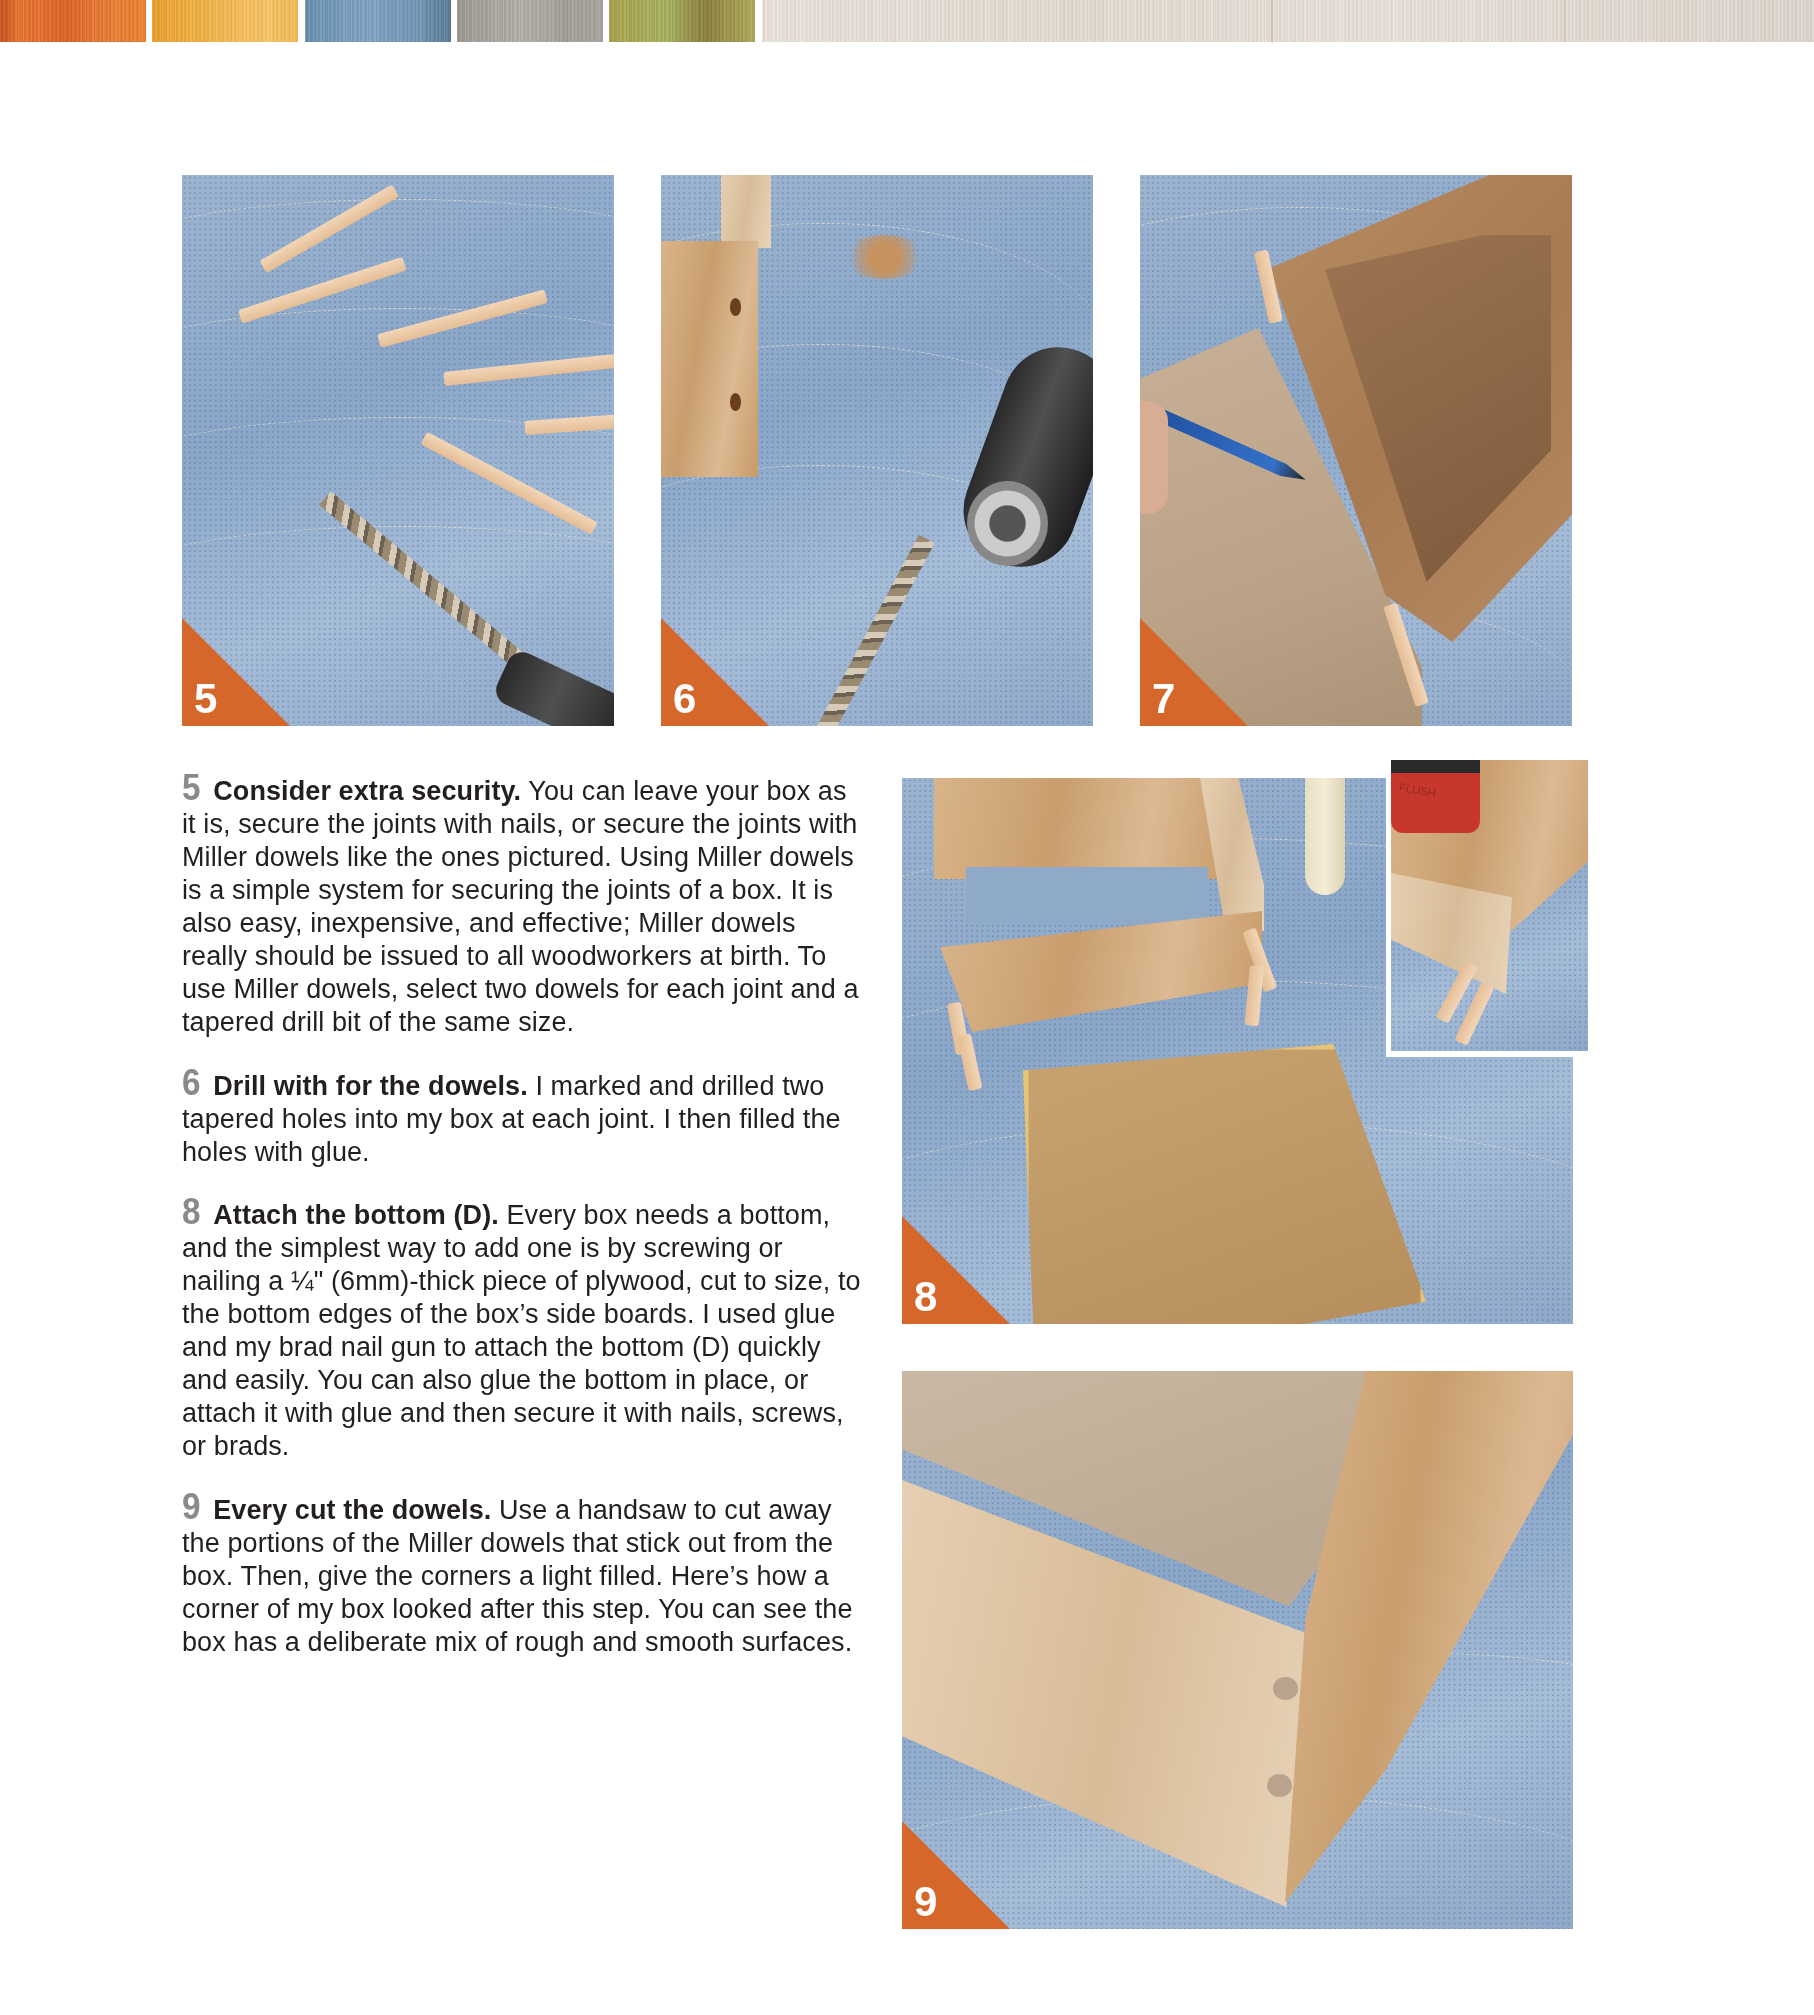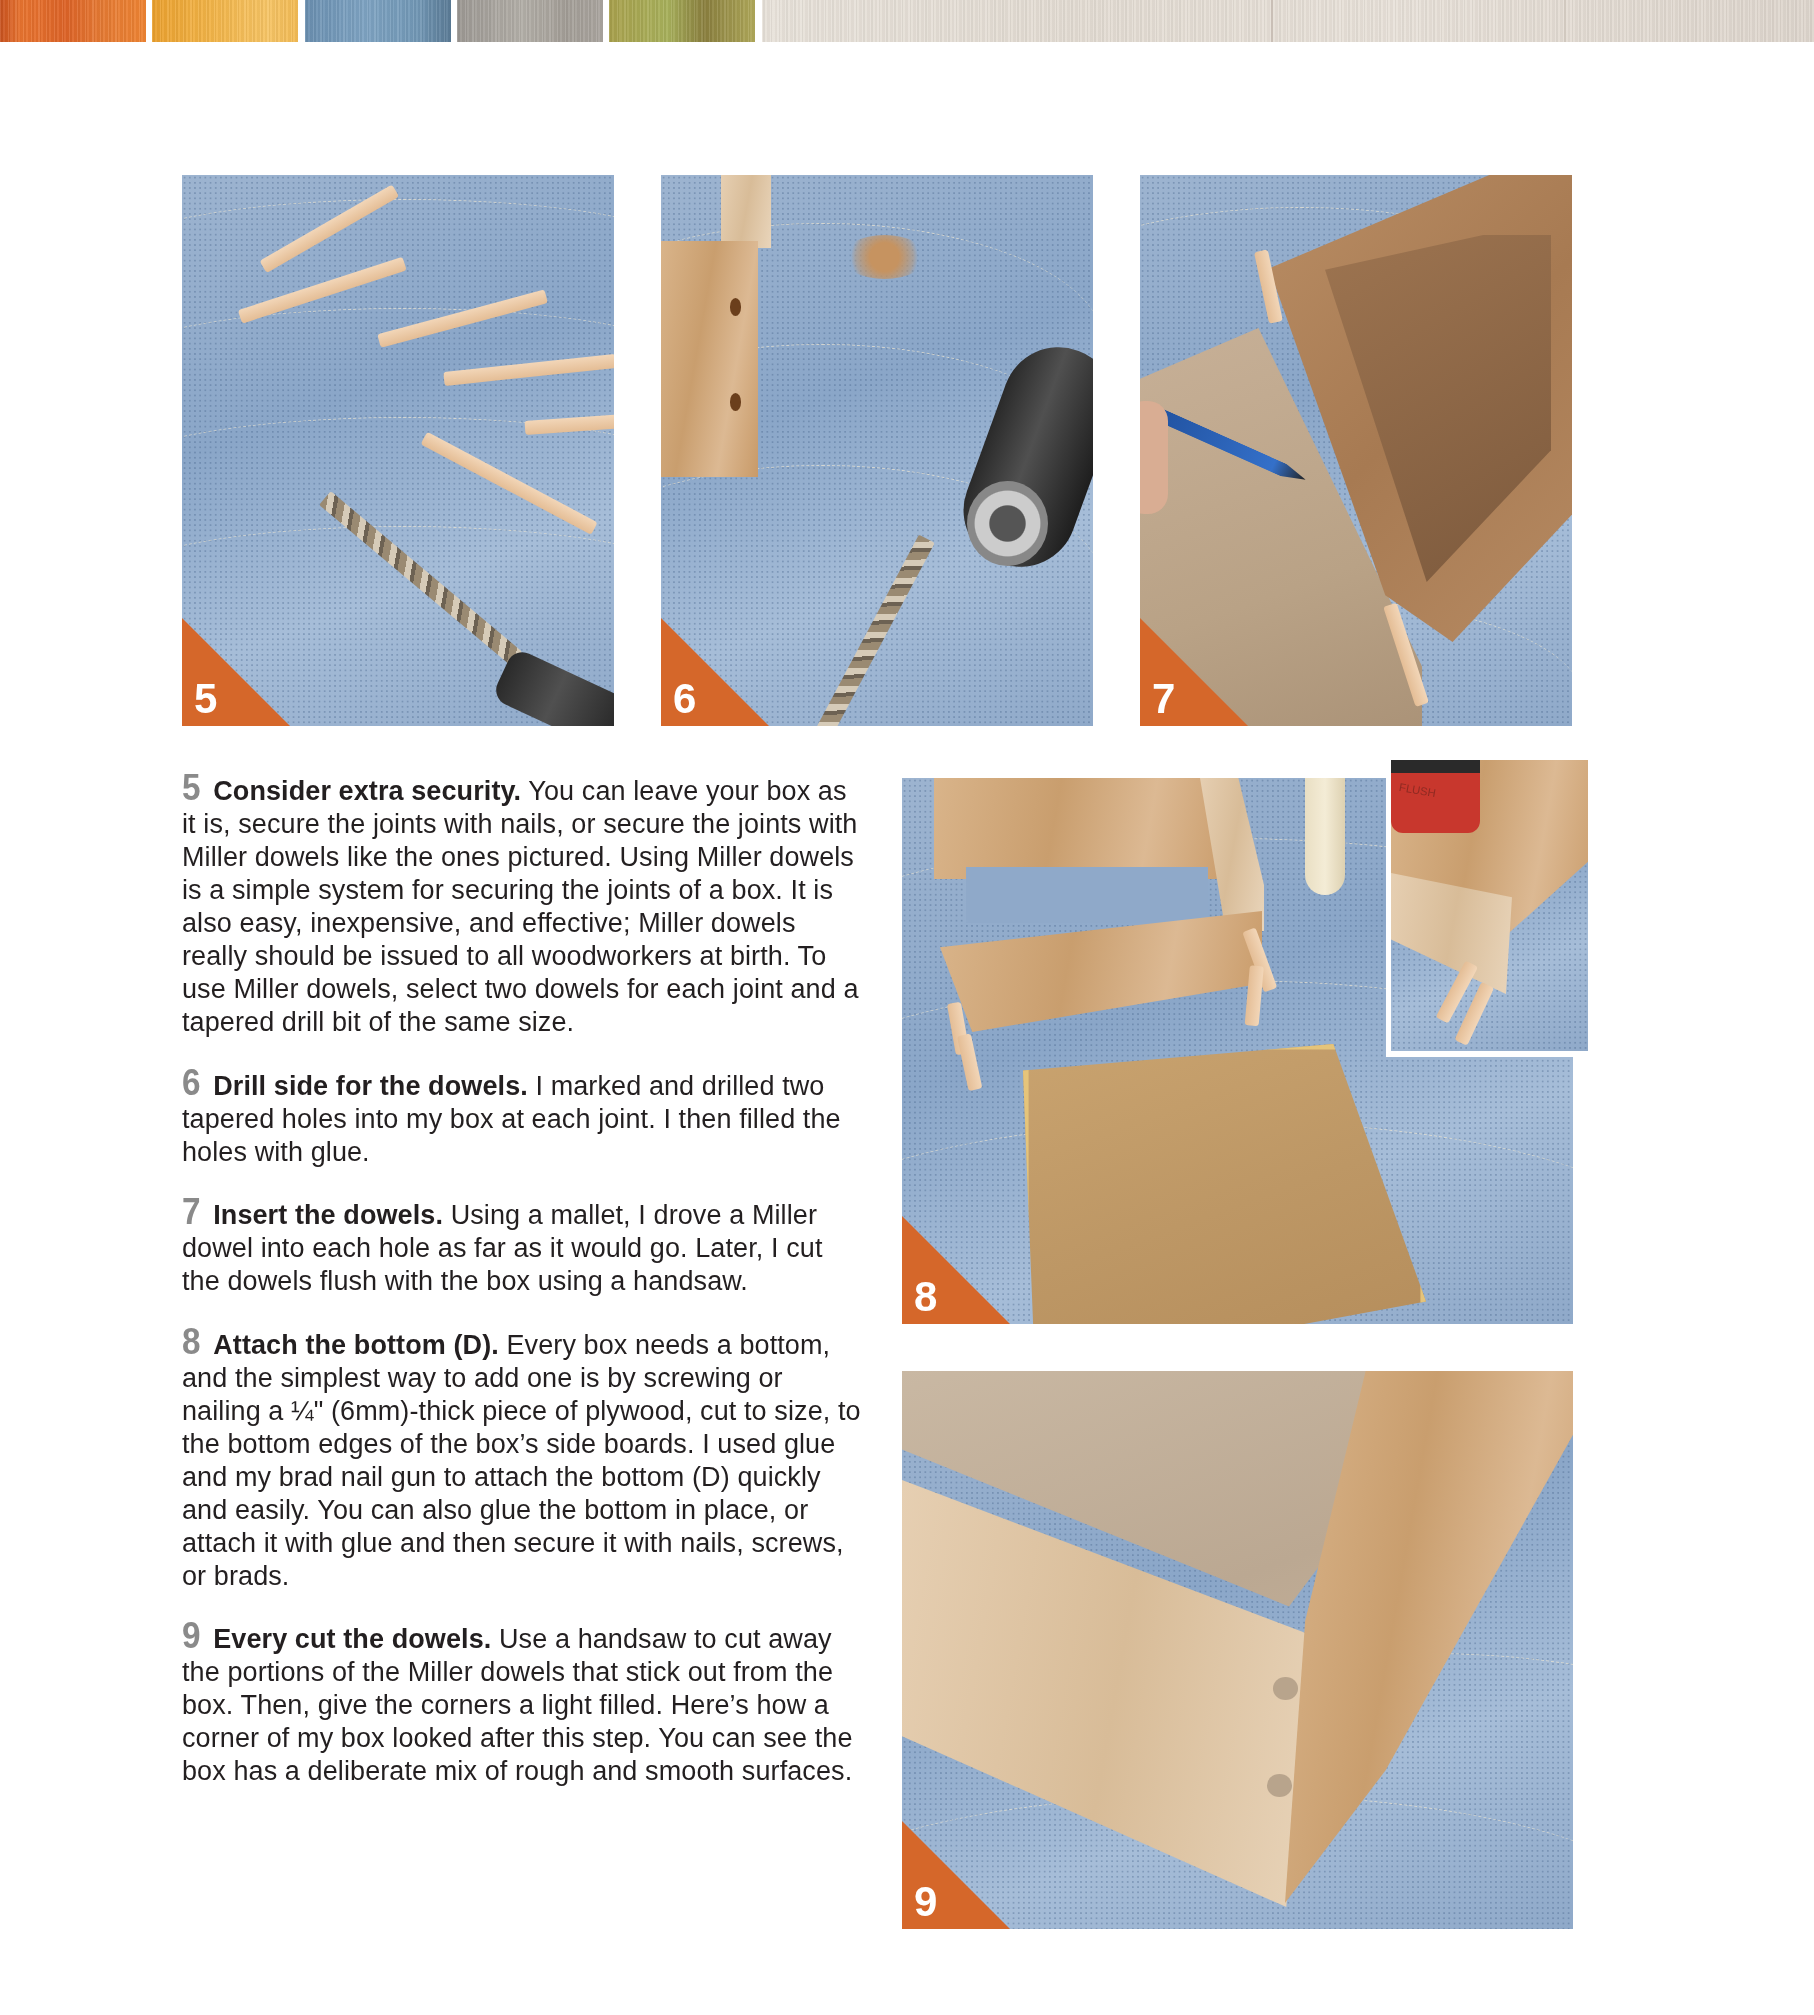--- a/index.html
+++ b/index.html
@@ -148,18 +148,17 @@
   <div style="position:absolute;left:371px;top:306px;width:25px;height:22.6px;border-radius:50%;background:#b8a48c;"></div>
   <div style="position:absolute;left:365px;top:403px;width:25px;height:22.6px;border-radius:50%;background:#b8a48c;"></div>
   <div class="badge">
     <div class="tri"></div>
     <div class="num">9</div>
   </div>
 </div>
 
 <div class="textcol">
   <p class="step"><span class="step-num">5</span><span class="step-title">Consider extra security.</span><span> You can leave your box as it is, secure the joints with nails, or secure the joints with Miller dowels like the ones pictured. Using Miller dowels is a simple system for securing the joints of a box. It is also easy, inexpensive, and effective; Miller dowels really should be issued to all woodworkers at birth. To use Miller dowels, select two dowels for each joint and a tapered drill bit of the same size.</span></p>
-  <p class="step"><span class="step-num">6</span><span class="step-title">Drill side for the dowels.</span><span> I marked and drilled two tapered holes into my box at each joint. I then filled the holes with glue.</span></p>
-  <p class="step"><span class="step-num">7</span><span class="step-title">Insert the dowels.</span><span> Using a mallet, I drove a Miller dowel into each hole as far as it would go. Later, I cut the dowels flush with the box using a handsaw.</span></p>
+  <p class="step"><span class="step-num">6</span><span class="step-title">Drill with for the dowels.</span><span> I marked and drilled two tapered holes into my box at each joint. I then filled the holes with glue.</span></p>
   <p class="step"><span class="step-num">8</span><span class="step-title">Attach the bottom (D).</span><span> Every box needs a bottom, and the simplest way to add one is by screwing or nailing a ¼" (6mm)-thick piece of plywood, cut to size, to the bottom edges of the box’s side boards. I used glue and my brad nail gun to attach the bottom (D) quickly and easily. You can also glue the bottom in place, or attach it with glue and then secure it with nails, screws, or brads.</span></p>
   <p class="step"><span class="step-num">9</span><span class="step-title">Every cut the dowels.</span><span> Use a handsaw to cut away the portions of the Miller dowels that stick out from the box. Then, give the corners a light filled. Here’s how a corner of my box looked after this step. You can see the box has a deliberate mix of rough and smooth surfaces.</span></p>
 </div>
 
 
 </body></html>

